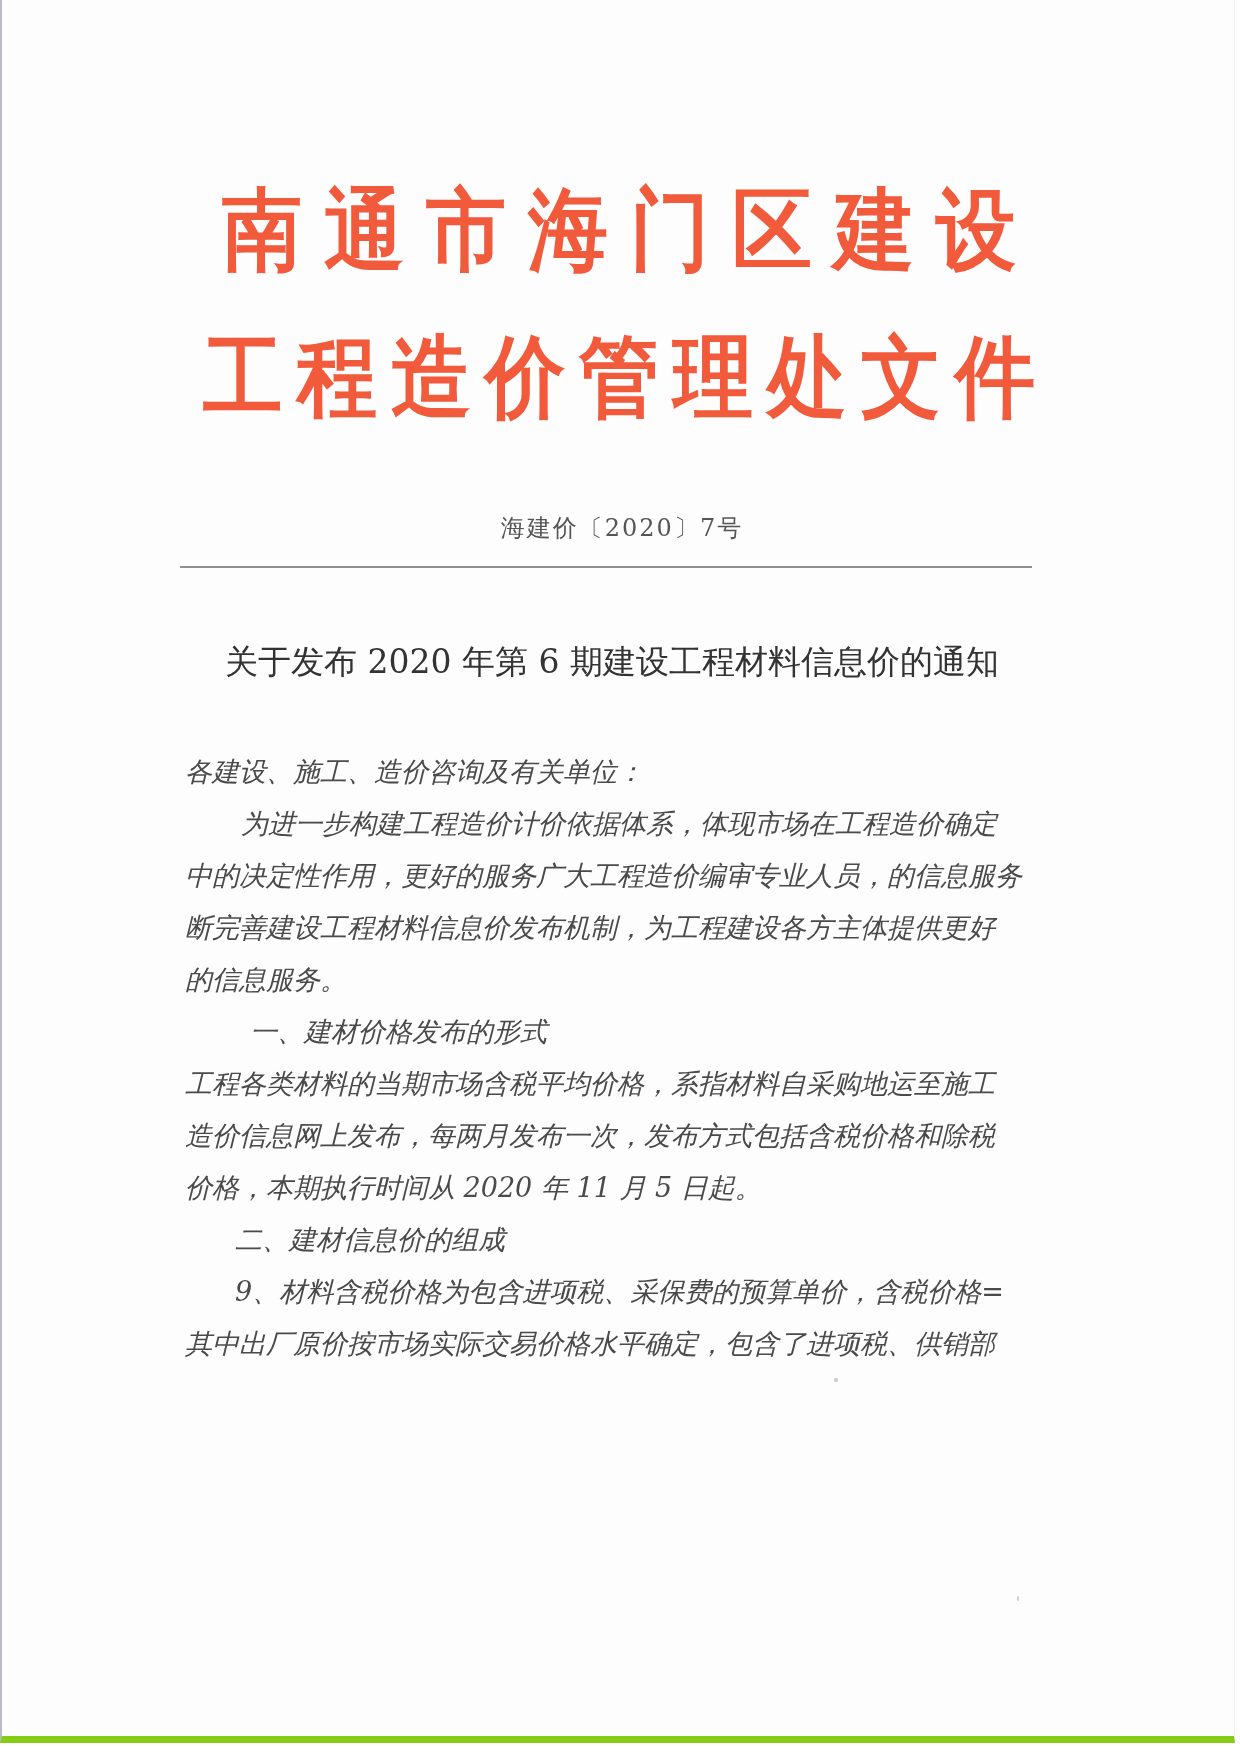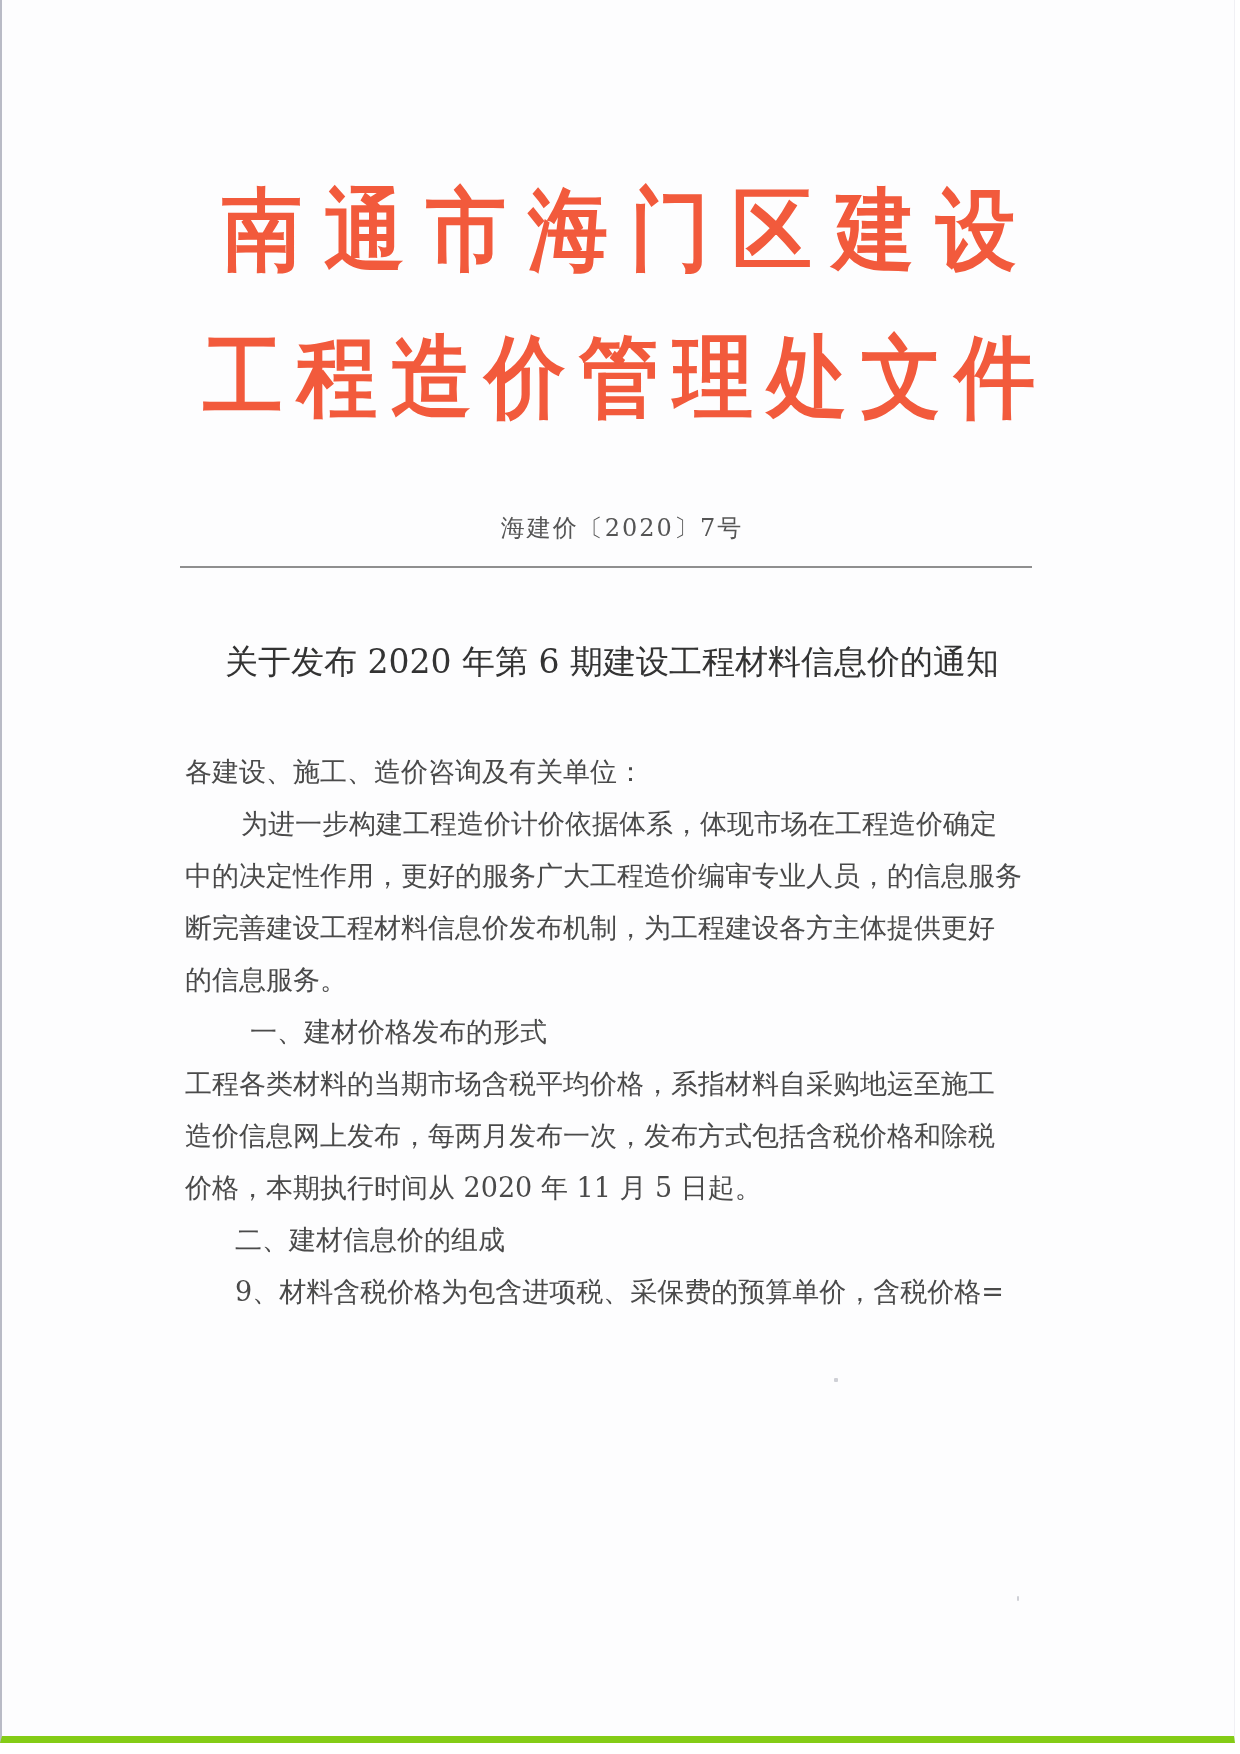--- a/index.html
+++ b/index.html
@@ -82,20 +82,21 @@
     }
     .body-text {
       position: absolute;
       left: 183px;
       width: 845px;
       font-size: 27px;
       line-height: 52px;
       color: #4a4a4a;
       text-align: justify;
       text-align-last: left;
+      font-style: italic;
     }
     .line {
       display: block;
       white-space: nowrap;
       height: 52px;
     }
     .indent-2 { padding-left: 56px; }
     .indent-h1 { padding-left: 65px; }
     .indent-p2 { padding-left: 60px; }
     .indent-h2 { padding-left: 50px; }
@@ -131,17 +132,18 @@
 
     <span class="line indent-h1">一、建材价格发布的形式</span>
 
     <span class="line">工程各类材料的当期市场含税平均价格，系指材料自采购地运至施工</span>
     <span class="line">造价信息网上发布，每两月发布一次，发布方式包括含税价格和除税</span>
     <span class="line">价格，本期执行时间从 2020 年 11 月 5 日起。</span>
 
     <span class="line indent-h2">二、建材信息价的组成</span>
 
     <span class="line indent-h2">9、材料含税价格为包含进项税、采保费的预算单价，含税价格=</span>
+    <span class="line">其中出厂原价按市场实际交易价格水平确定，包含了进项税、供销部</span>
   </div>
 
   <div class="speck" style="left: 832px; top: 1378px;"></div>
   <div class="speck" style="left: 1015px; top: 1596px; width: 2px; height: 5px;"></div>
 </div>
 
 </body></html>

